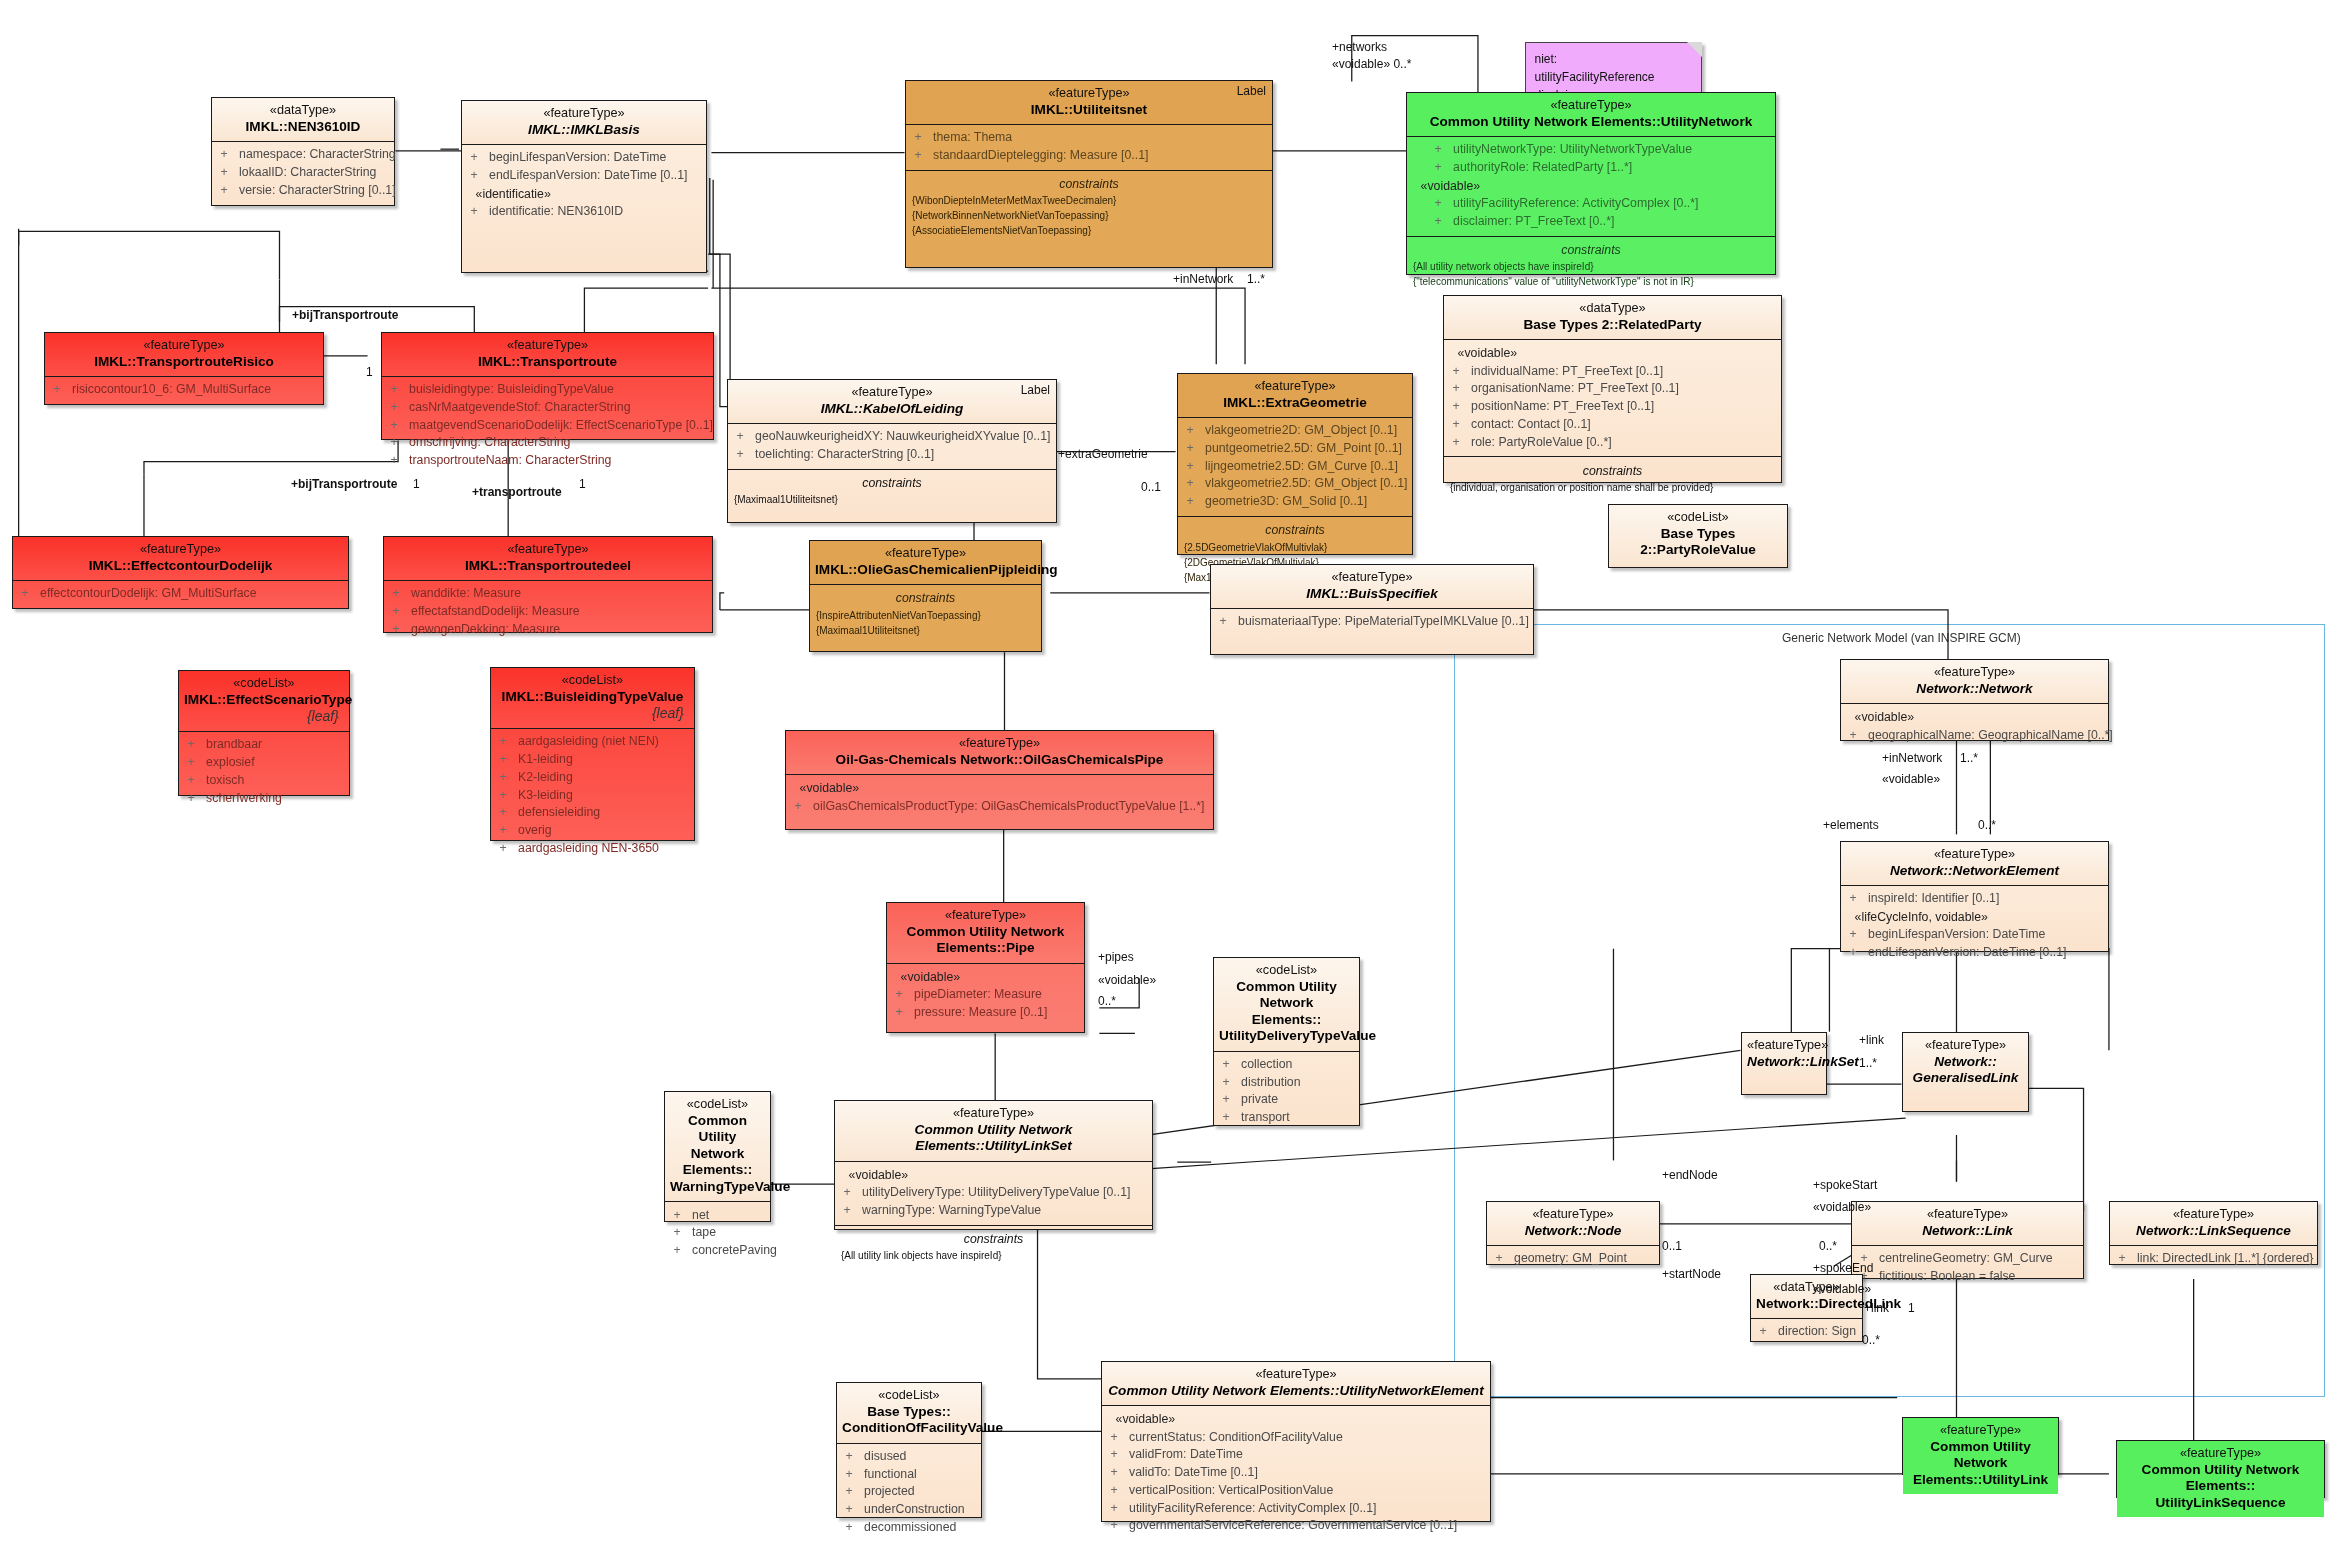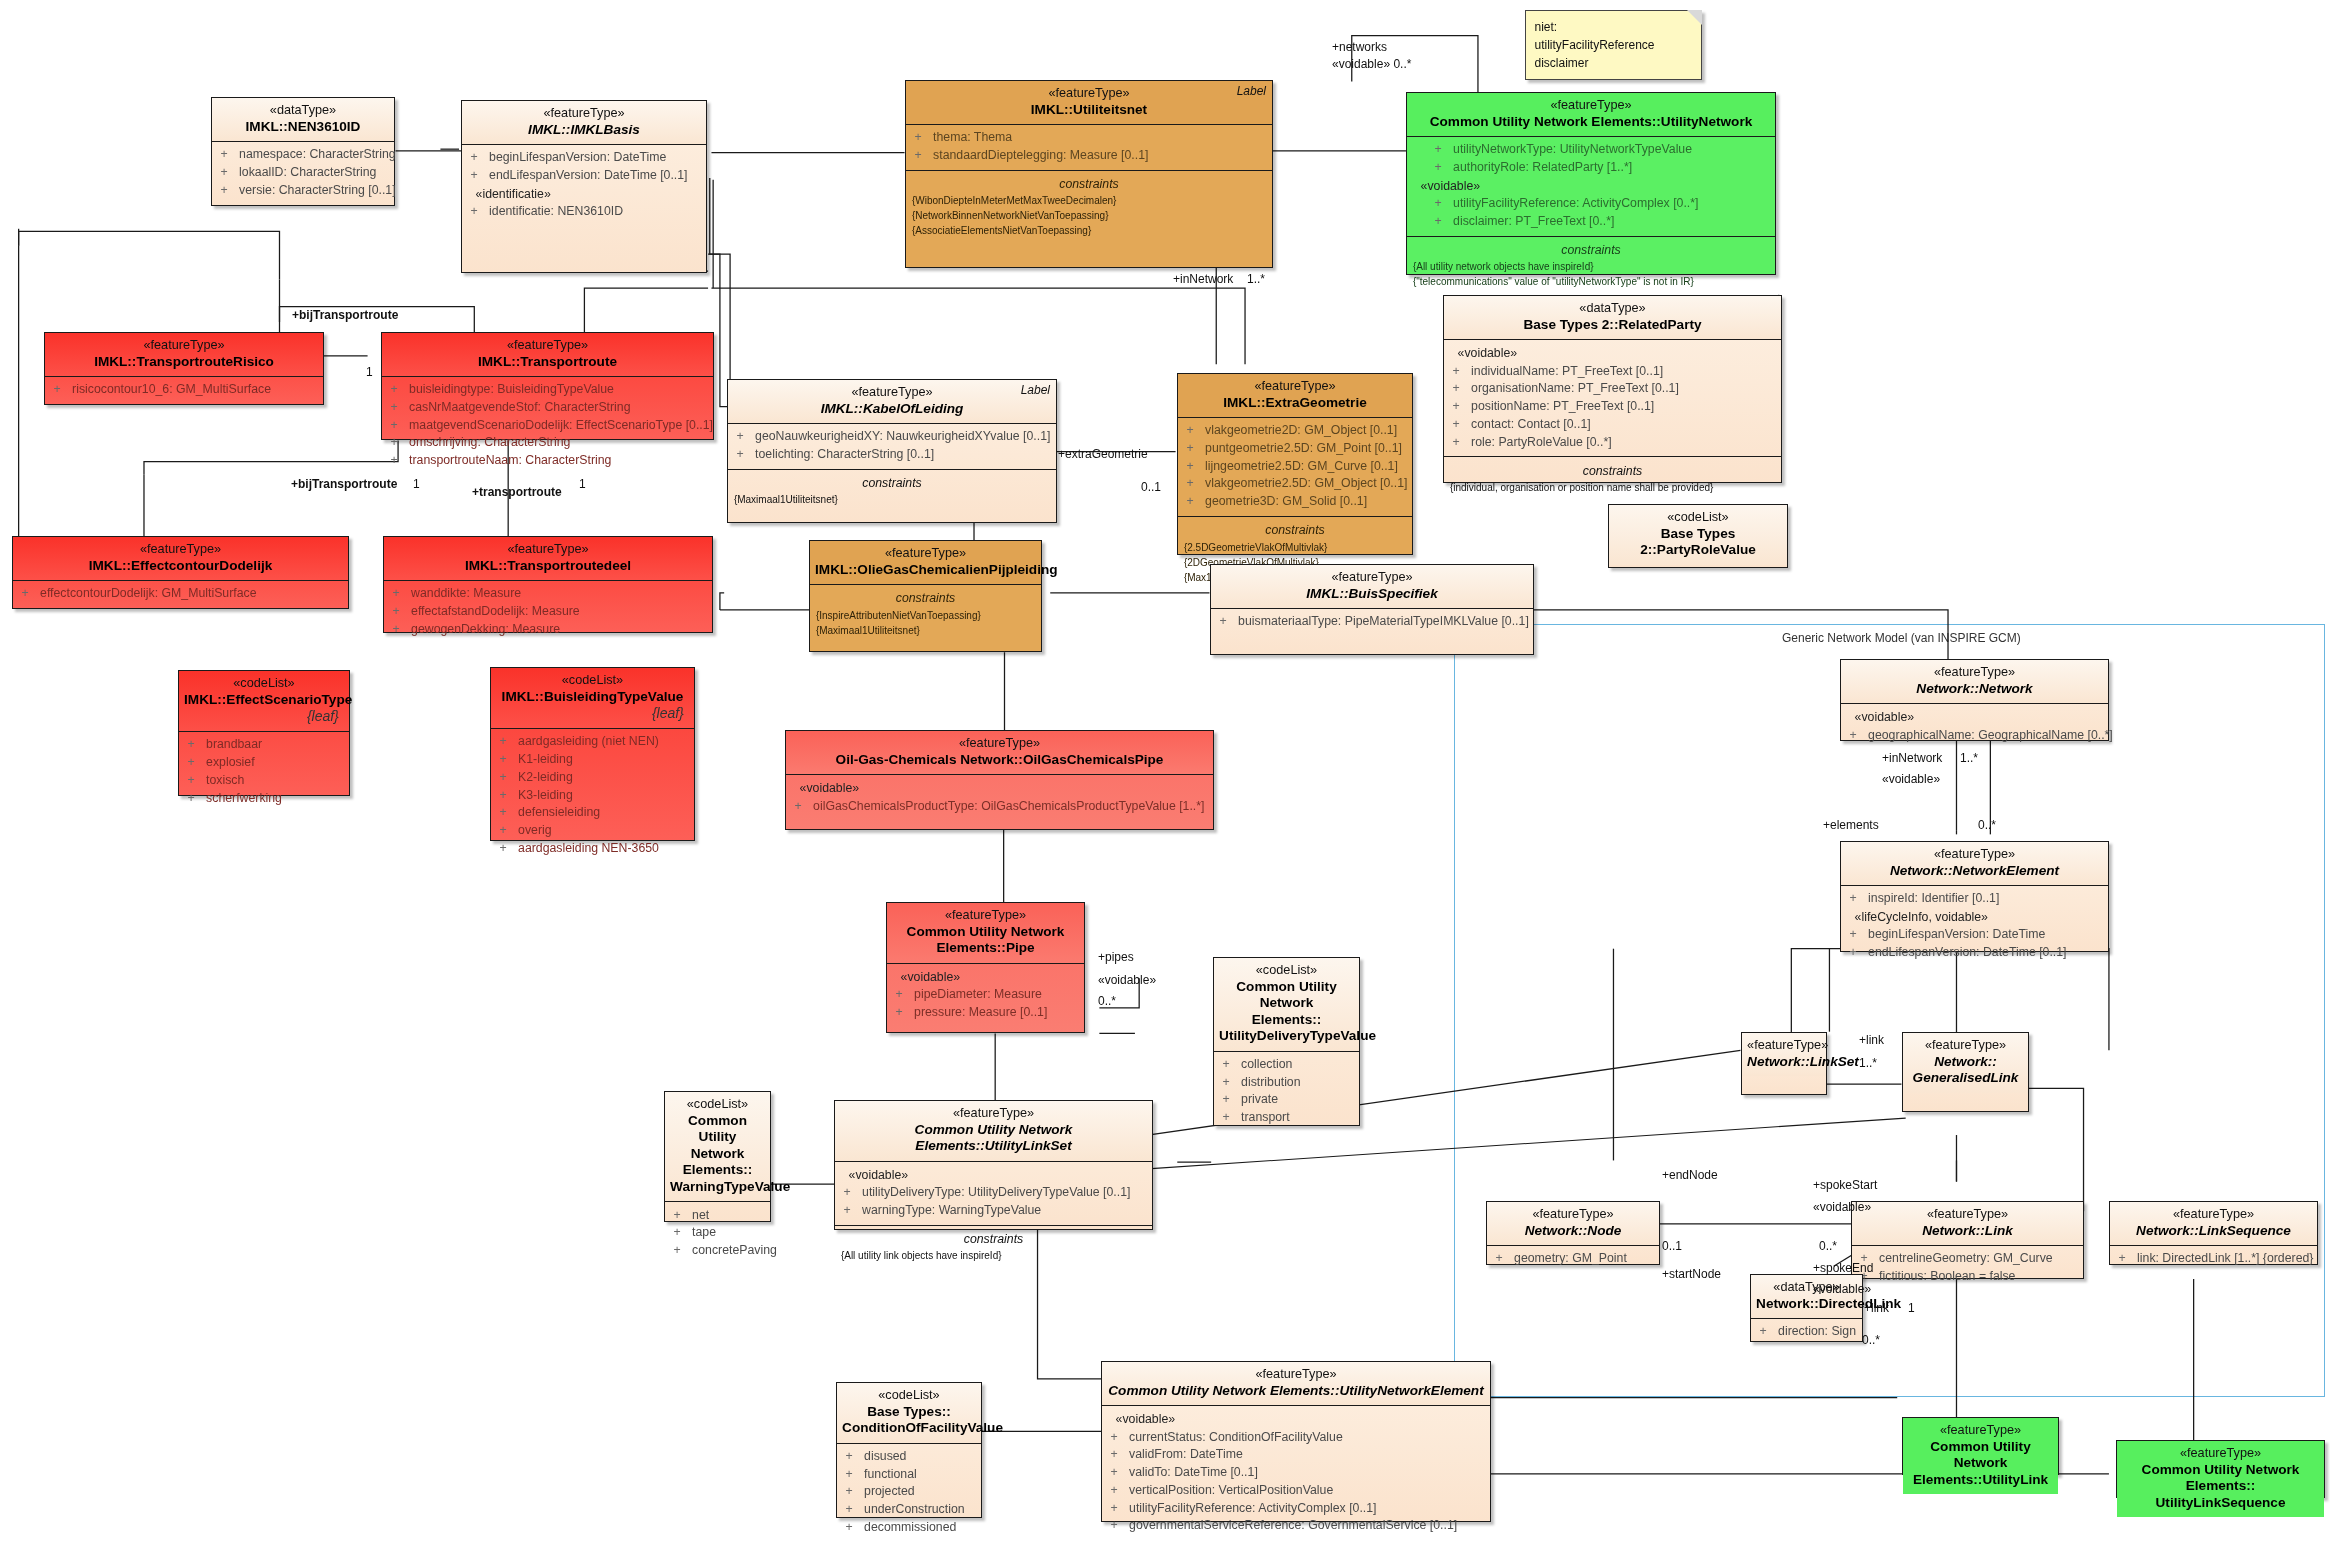--- a/index.html
+++ b/index.html
@@ -12,21 +12,21 @@
   .hdr{padding:5.1px 5.1px 6px 5.1px;text-align:center;line-height:1.22;position:relative;}
   .stereo{font-size:12.7px;color:#111;}
   .cname{font-size:13.6px;font-weight:bold;color:#000;}
   .cname.ital{font-style:italic;}
   .sec{border-top:1.4px solid #1a1a1a;padding:4.2px 3.4px 5.1px 3.4px;}
   .attr{font-size:12.3px;color:#4a4a4a;line-height:1.44;white-space:nowrap;padding-left:5.1px;}
   .attr .pl{display:inline-block;width:18.6px;color:#6a6a6a;}
   .grp{font-size:12.3px;color:#222;padding-left:10.2px;line-height:1.5;}
   .ctitle{font-size:12.3px;font-style:italic;text-align:center;color:#111;line-height:1.5;}
   .cline{font-size:10px;color:#111;line-height:1.5;padding-left:2.5px;white-space:nowrap;}
-  .label-tag{position:absolute;right:6px;top:3.4px;font-size:12px;font-style:italic;color:#111;}
+  .label-tag{position:absolute;right:6px;top:3.4px;font-size:12px;color:#111;}
   .leaf-tag{text-align:right;font-size:14px;color:#333;padding-right:5.1px;font-style:italic;}
 
   
   .cream{background:linear-gradient(#fdf0e2,#fbe3cd);}
   .orange{background:#e3a857;}
   .orange .attr{color:#5c4520;}
   .orange .cline,.orange .ctitle{color:#2e2208;}
   .red  {background:linear-gradient(#fb3b32,#fd5f57);}
   .red .attr{color:#7e2b26;}
   .salmon{background:linear-gradient(#fb6d63,#fa7d72);}
@@ -35,22 +35,22 @@
   .green .attr{color:#2c6d2f;margin-left:19px;}
   .green .cline,.green .ctitle{color:#17401a;}
 
   .hdr.cream,.hdr.cream2{background:linear-gradient(#fdf6ee,#fae6d2);}
   .hdr.orange{background:#e0a352;}
   .hdr.red{background:linear-gradient(#fa322a,#fd5048);}
   .hdr.salmon{background:linear-gradient(#fa6258,#fb7a6f);}
   .hdr.green{background:#57ef5e;}
 
   
-  .note{position:absolute;background:#fef9c3;border:1.2px solid #444;font-size:12px;
-        color:#111;line-height:1.5;padding:6.8px 8.5px;box-shadow:2.5px 2.5px 2.5px rgba(0,0,0,.25);}
+  .note{position:absolute;background:#f0abfc;border:1.2px solid #444;font-size:12px;
+        color:#111;line-height:1.5;padding:6.8px 8.5px;box-shadow:2.5px 2.5px 2.5px rgba(0,0,0,.25);margin-top:32px;}
   .note .fold{position:absolute;right:-0.8px;top:-0.8px;width:0;height:0;
         border-left:15.2px solid transparent;border-top:15.2px solid #d9d9d9;}
 
   
   .pkg{position:absolute;border:1.1px solid #69b6e0;box-sizing:border-box;}
   .pkg-lbl{position:absolute;font-size:12px;color:#333;}
 
   
   .etxt{position:absolute;font-size:12px;color:#111;white-space:nowrap;line-height:1.35;}
   .etxt.b{font-weight:bold;}

